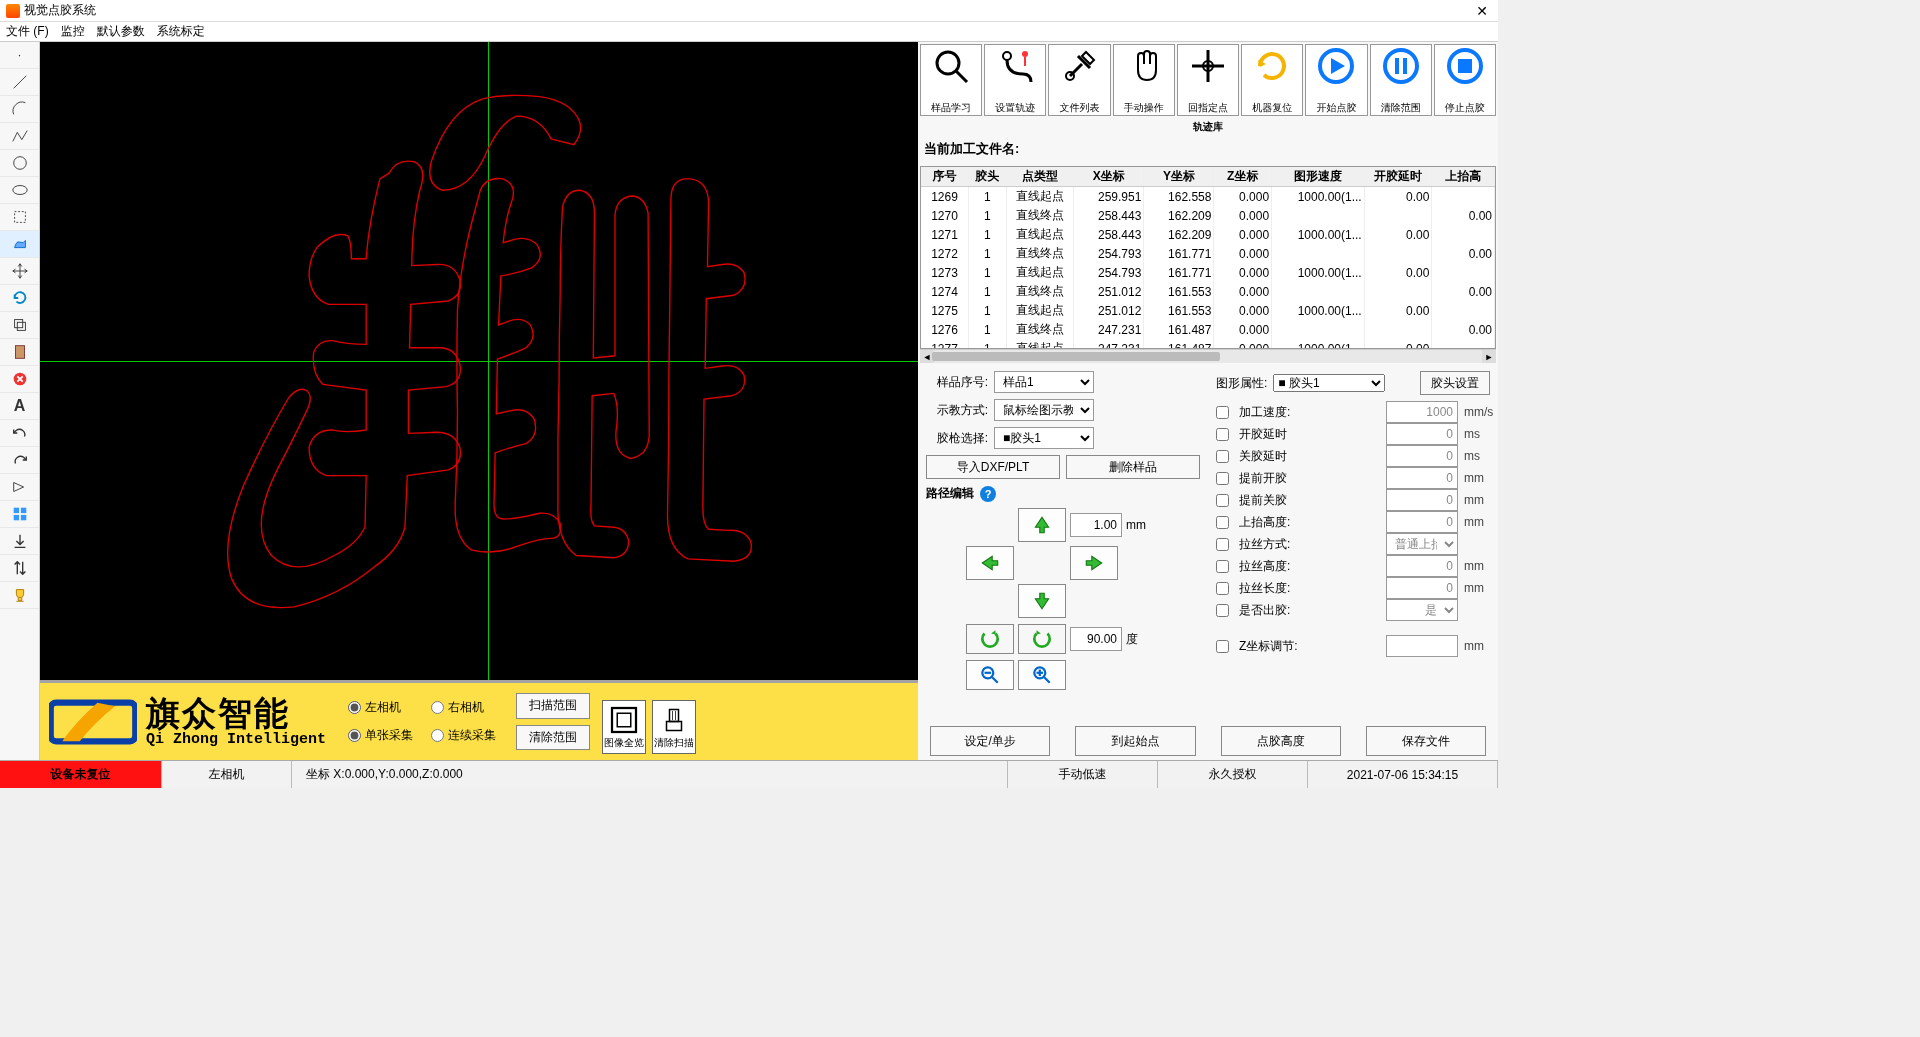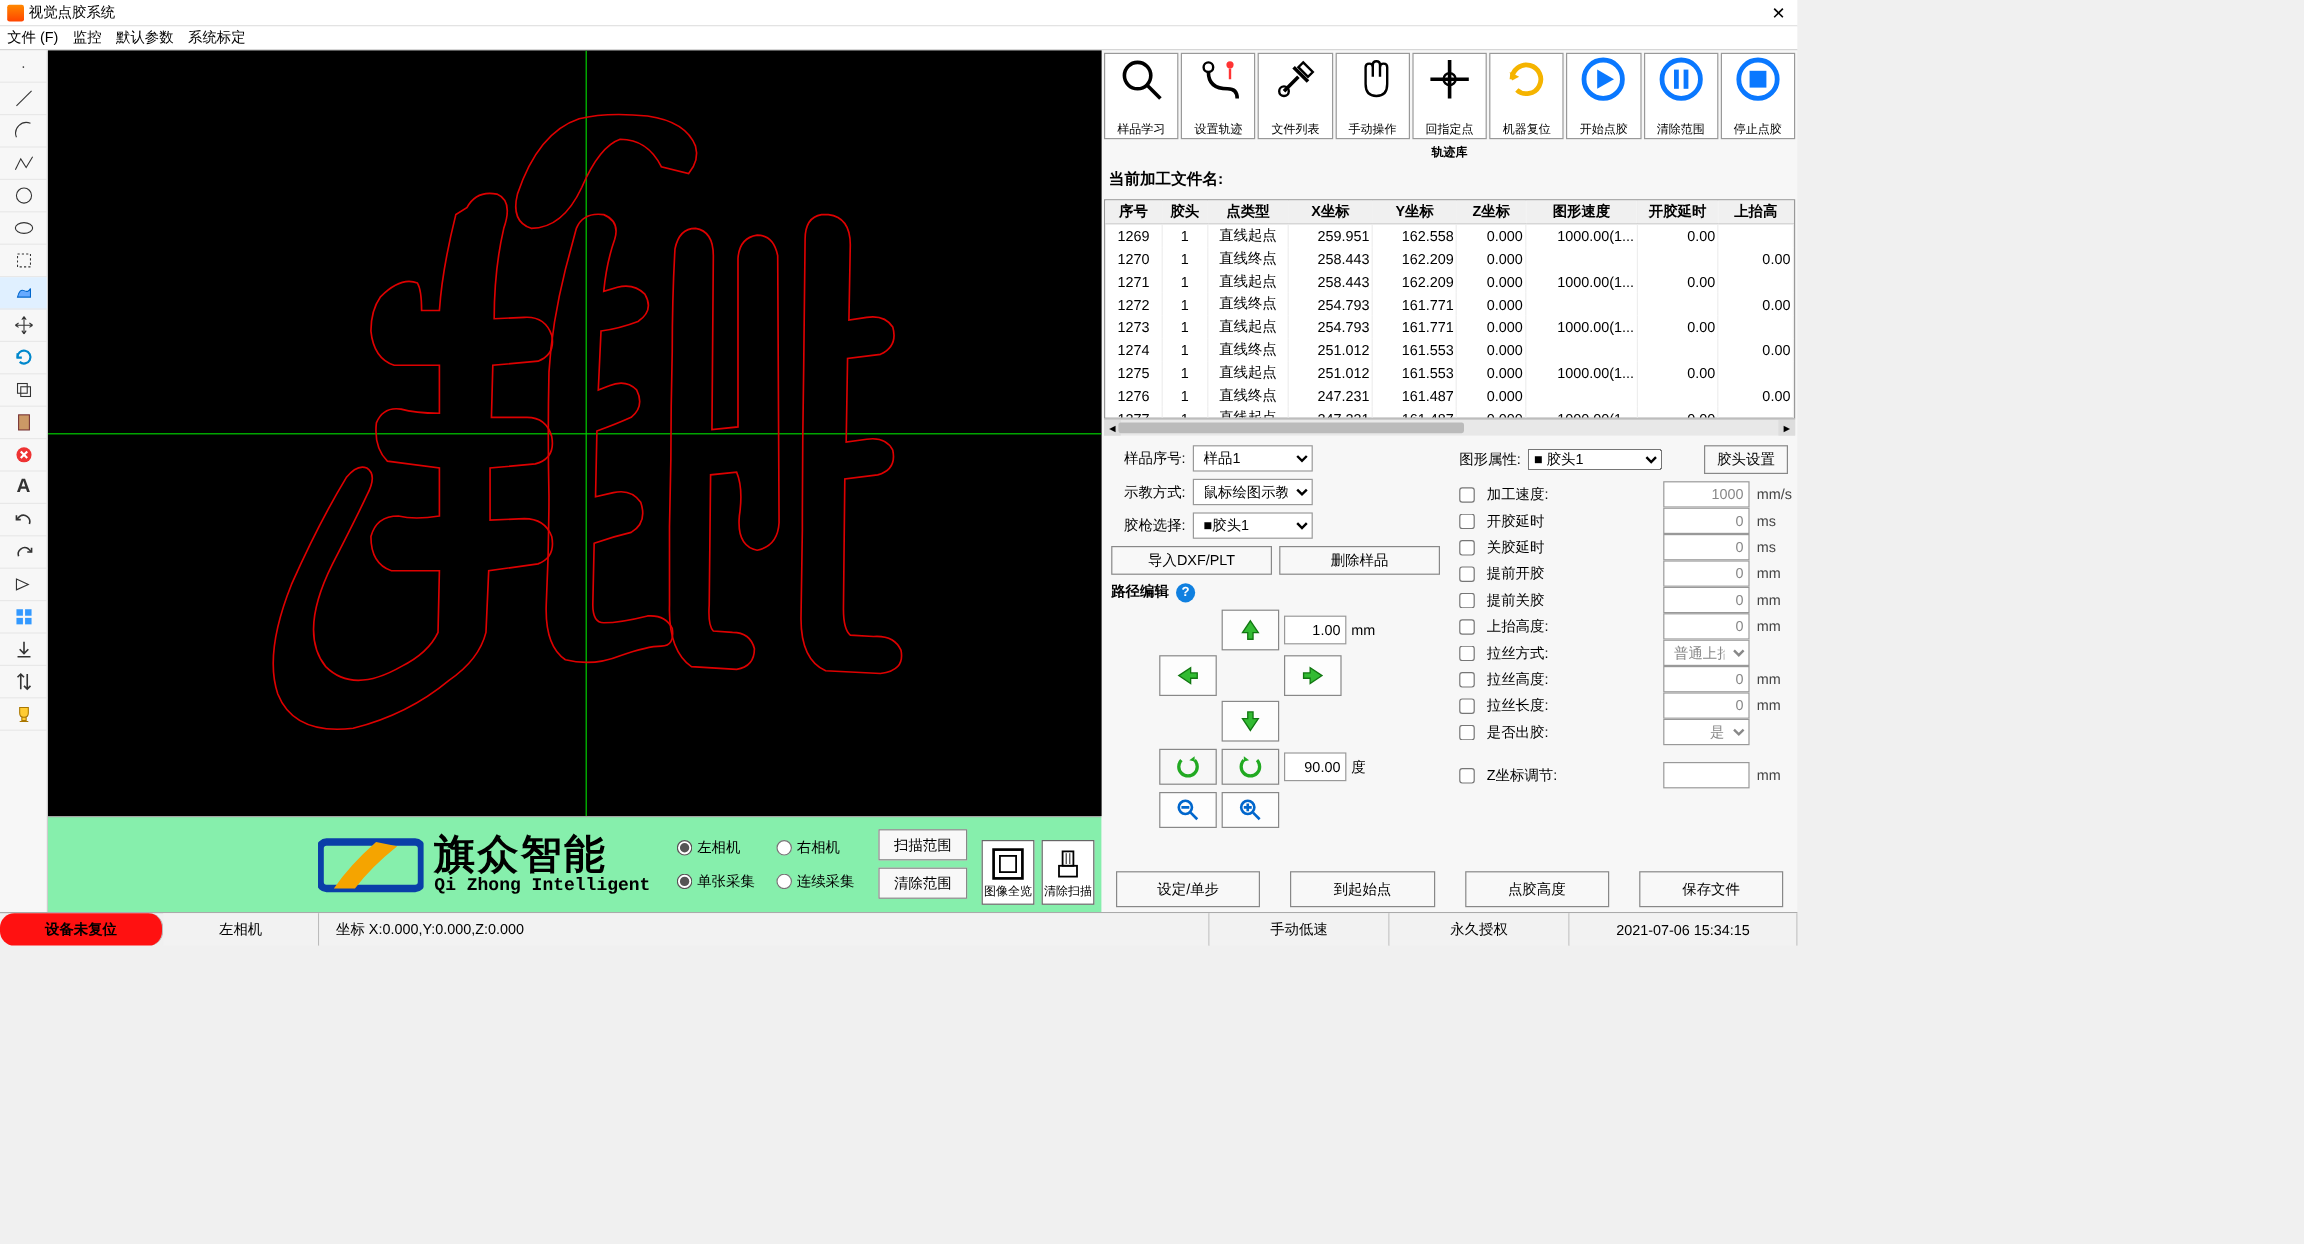--- a/index.html
+++ b/index.html
@@ -13,21 +13,21 @@
 .tool-col { width: 40px; background: #f7f7f7; border-right: 1px solid #ccc; display: flex; flex-direction: column; }
 .tool-col .tbtn { width: 100%; height: 27px; display: flex; align-items: center; justify-content: center; border-bottom: 1px solid #e8e8e8; cursor: pointer; color:#333;}
 .tool-col .tbtn svg { width: 18px; height: 18px; }
 .tool-col .tbtn.active { background: #e0f0ff; }
 .center { flex: 1; display: flex; flex-direction: column; }
 .canvas-wrap { flex: 1; background: #000; position: relative; overflow: hidden; }
 .crosshair-h { position: absolute; left:0; right:0; top: 50%; height: 1px; background: #0c0; }
 .crosshair-v { position: absolute; top:0; bottom:0; left: 51%; width: 1px; background: #0c0; }
 .cad-path { position: absolute; left: 14%; top: 4%; width: 78%; height: 92%; }
 .cad-path path { stroke: #d00; fill: none; stroke-width: 1.2; }
-.bottom-bar { height: 80px; background: #86efac; display: flex; border-top: 1px solid #a3a3a3; justify-content: flex-end; }
+.bottom-bar { height: 80px; background: #fde047; display: flex; border-top: 3px solid #a3a3a3; }
 .logo-area { display: flex; align-items: center; padding: 4px 8px; gap: 8px; }
 .logo-box { width: 90px; height: 60px; display:flex; align-items:center; justify-content:center; }
 .logo-box svg { width: 88px; height: 56px; }
 .brand-text { display:flex; flex-direction:column; line-height:1.1;}
 .brand-text .cn { font-size: 34px; font-weight: 900; letter-spacing: 2px; font-family: SimHei, sans-serif;}
 .brand-text .en { font-size: 15px; font-weight: bold; font-family: Liberation Mono, monospace; }
 .radio-grid { display:grid; grid-template-columns: repeat(2, auto); gap: 6px 18px; padding: 14px 14px; }
 .radio-grid label { display:flex; align-items:center; gap:4px; }
 .scanbtns { display:flex; flex-direction:column; gap:6px; padding: 10px 6px; }
 .scanbtns button { width: 74px; height: 26px; border: 1px solid #888; background:#f8f8f8; cursor:pointer;}
@@ -76,21 +76,21 @@
 .attr-row select { width:112px;}
 .prm-grid .prow label { width:auto; flex:1; text-align:left;}
 .prm-grid .prow input[type=text], .prm-grid .prow select.val { width:72px; text-align:right; color:#888;}
 .prm-grid .prow .unit { color:#444; }
 .prm-grid .prow input[type=checkbox]{ margin-right:4px;}
 .action-row { display:flex; gap:25px; padding:4px 10px 2px;}
 .action-row button { flex:1; height:30px; border:1px solid #888; background:#f8f8f8; cursor:pointer;}
 
 .statusbar { height:28px; display:flex; align-items:stretch; border-top:1px solid #aaa; font-size:12px;}
 .statusbar .cell { display:flex; align-items:center; justify-content:center; border-right:1px solid #bbb; padding:0 10px; background:#f2f2f2;}
-.statusbar .cell.red { background:#f11; color:#000; font-weight:bold; width:136px;border-radius:12px;}
+.statusbar .cell.red { background:#f11; color:#000; font-weight:bold; width:162px;}
 .statusbar .cell.grow { flex:1; justify-content:flex-start; padding-left:14px;}
 .statusbar .cell.wide{ width:320px; justify-content:flex-start;}
 .arrow-svg { width:22px; height:22px; }
 input[type=radio], input[type=checkbox]{ accent-color:#555;}
 </style>
 </head>
 <body>
 
 <div class="titlebar">
   <span class="icon"></span>

